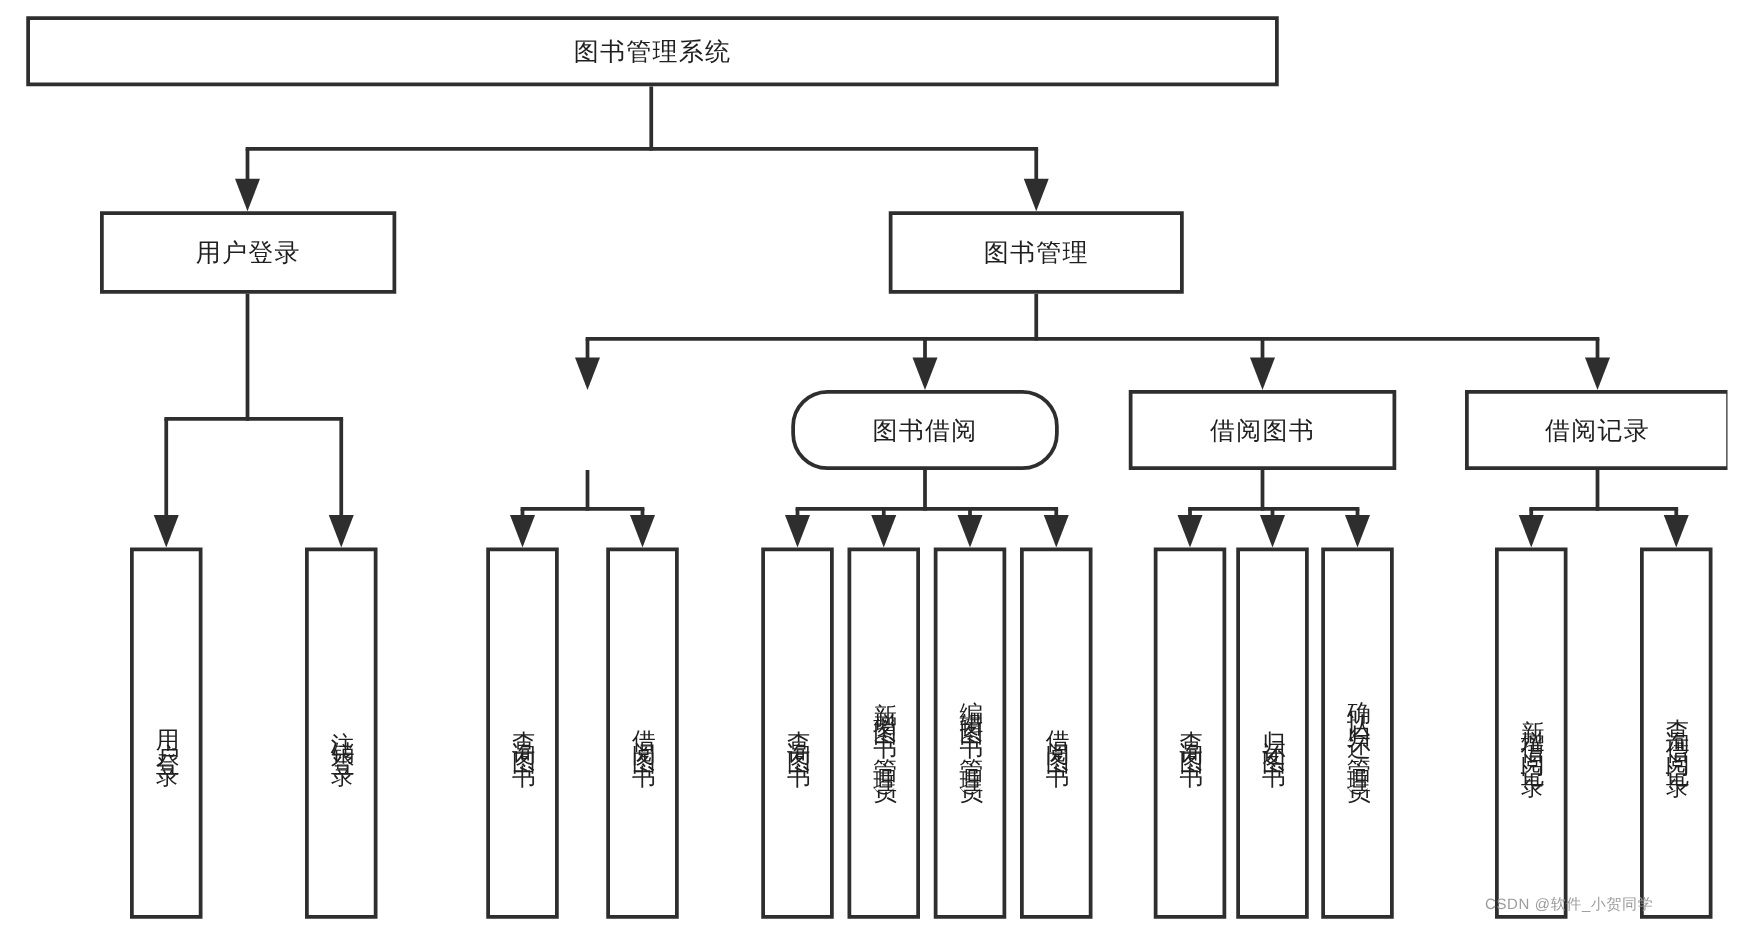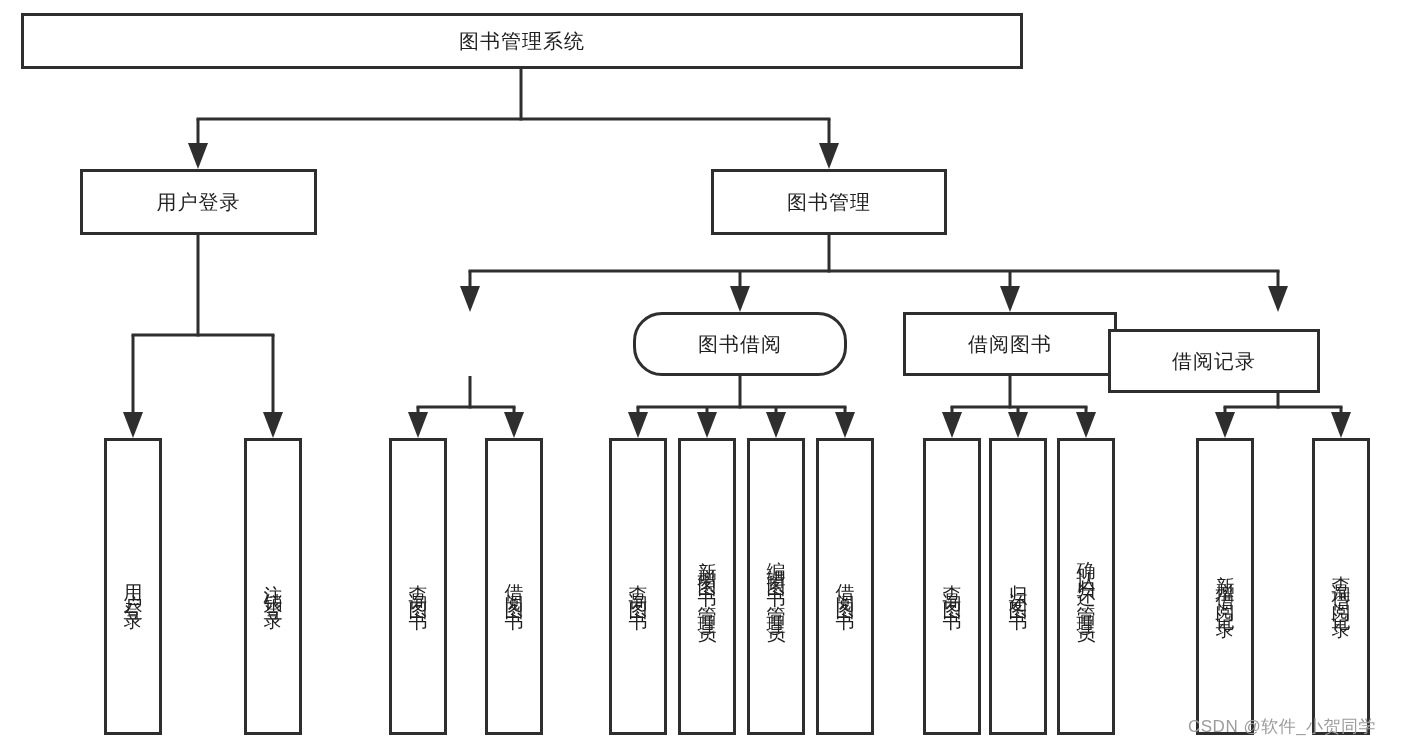--- a/index.html
+++ b/index.html
@@ -46,21 +46,21 @@
     letter-spacing: 9px;
     z-index: 2;
     width: 58px;
     top: 438px;
     height: 297px;
   }
   .watermark {
     position: absolute;
     left: 1188px;
     top: 715px;
-    font-size: 17px;
+    font-size: 12px;
     color: #9c9c9c;
     letter-spacing: 0.5px;
     z-index: 4;
     white-space: nowrap;
   }
 </style>
 </head>
 <body>
 
 <div class="stage">
@@ -120,21 +120,21 @@
       <polygon points="1331,412 1351,412 1341,438" fill="#2e2e2e"></polygon>
     </svg>
 
   <div class="box" style="left:21px; top:13px; width:1002px; height:56px;">图书管理系统</div>
 
   <div class="box" style="left:80px; top:169px; width:237px; height:66px;">用户登录</div>
   <div class="box" style="left:711px; top:169px; width:236px; height:66px;">图书管理</div>
 
   <div class="box" style="left:633px; top:312px; width:214px; height:64px;border-radius:29px;">图书借阅</div>
   <div class="box" style="left:903px; top:312px; width:214px; height:64px;">借阅图书</div>
-  <div class="box" style="left:1108px; top:312px; width:212px; height:64px;margin-top:17px;">借阅记录</div>
+  <div class="box" style="left:1172px; top:312px; width:212px; height:64px;">借阅记录</div>
 
   <div class="vbox" style="left:104px;">用户登录</div>
   <div class="vbox" style="left:244px;">注销登录</div>
 
   <div class="vbox" style="left:389px;">查询图书</div>
   <div class="vbox" style="left:485px;">借阅图书</div>
 
   <div class="vbox" style="left:609px;">查询图书</div>
   <div class="vbox" style="left:678px;">新增图书（管理员）</div>
   <div class="vbox" style="left:747px;">编辑图书（管理员）</div>

